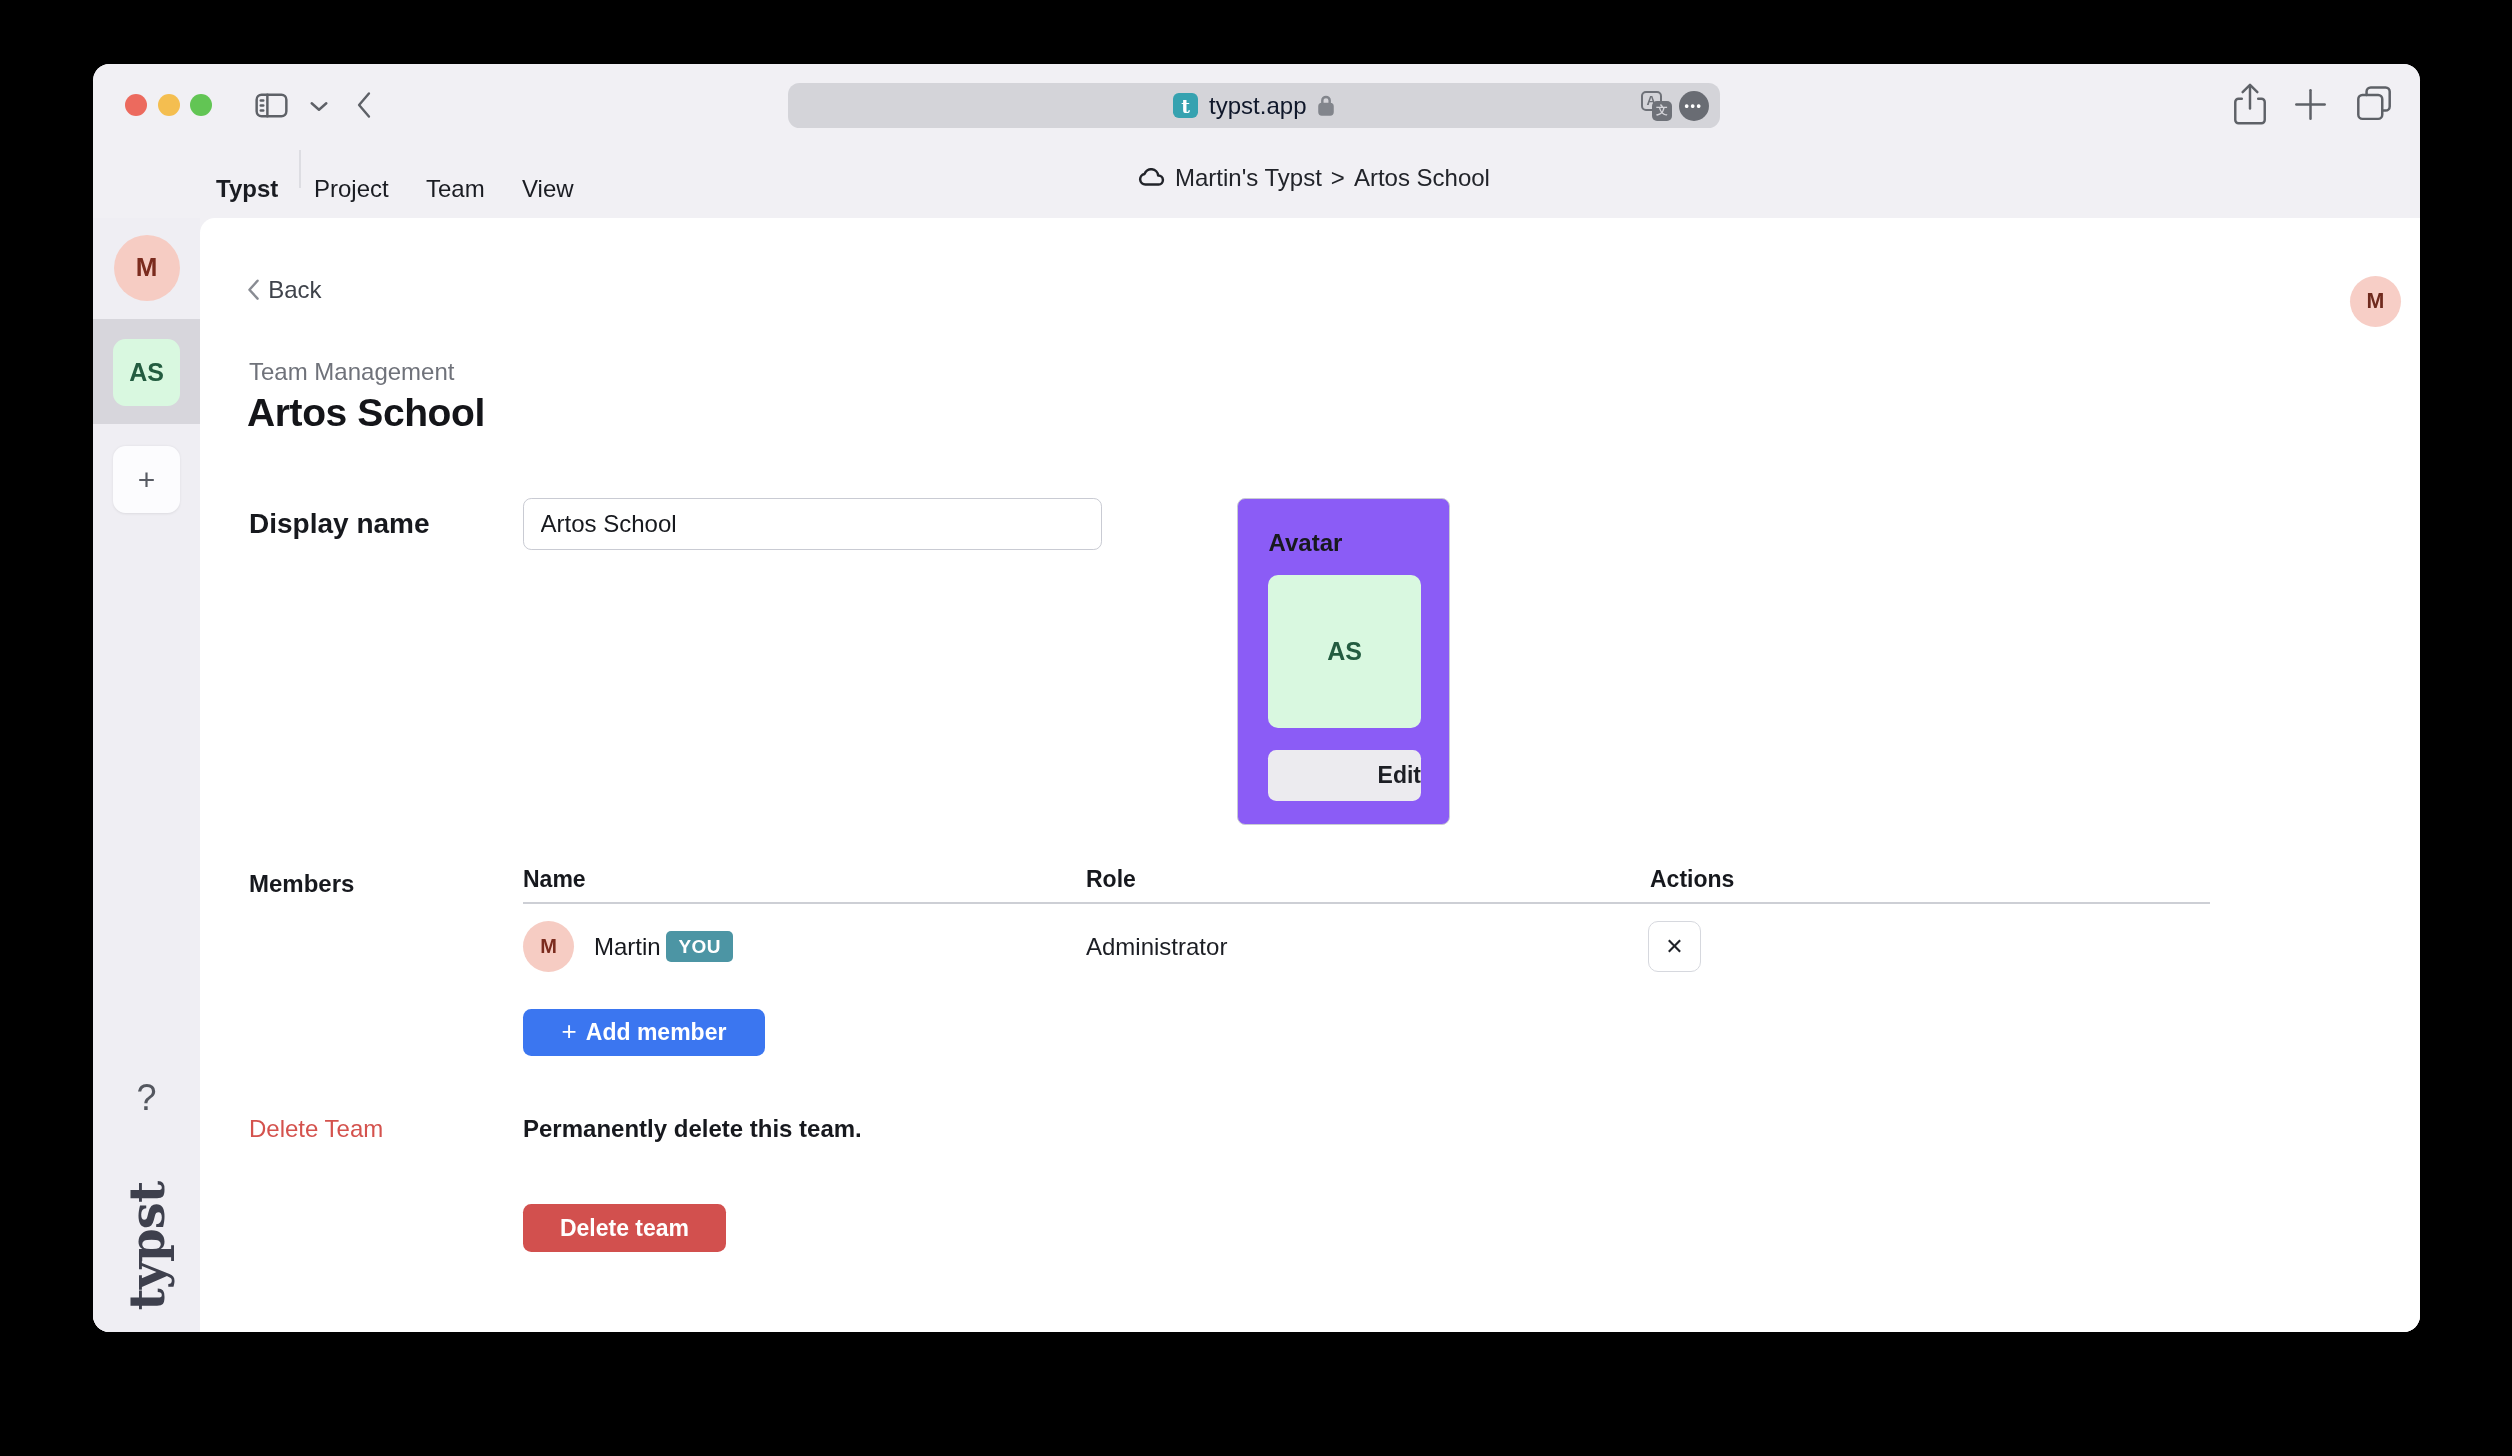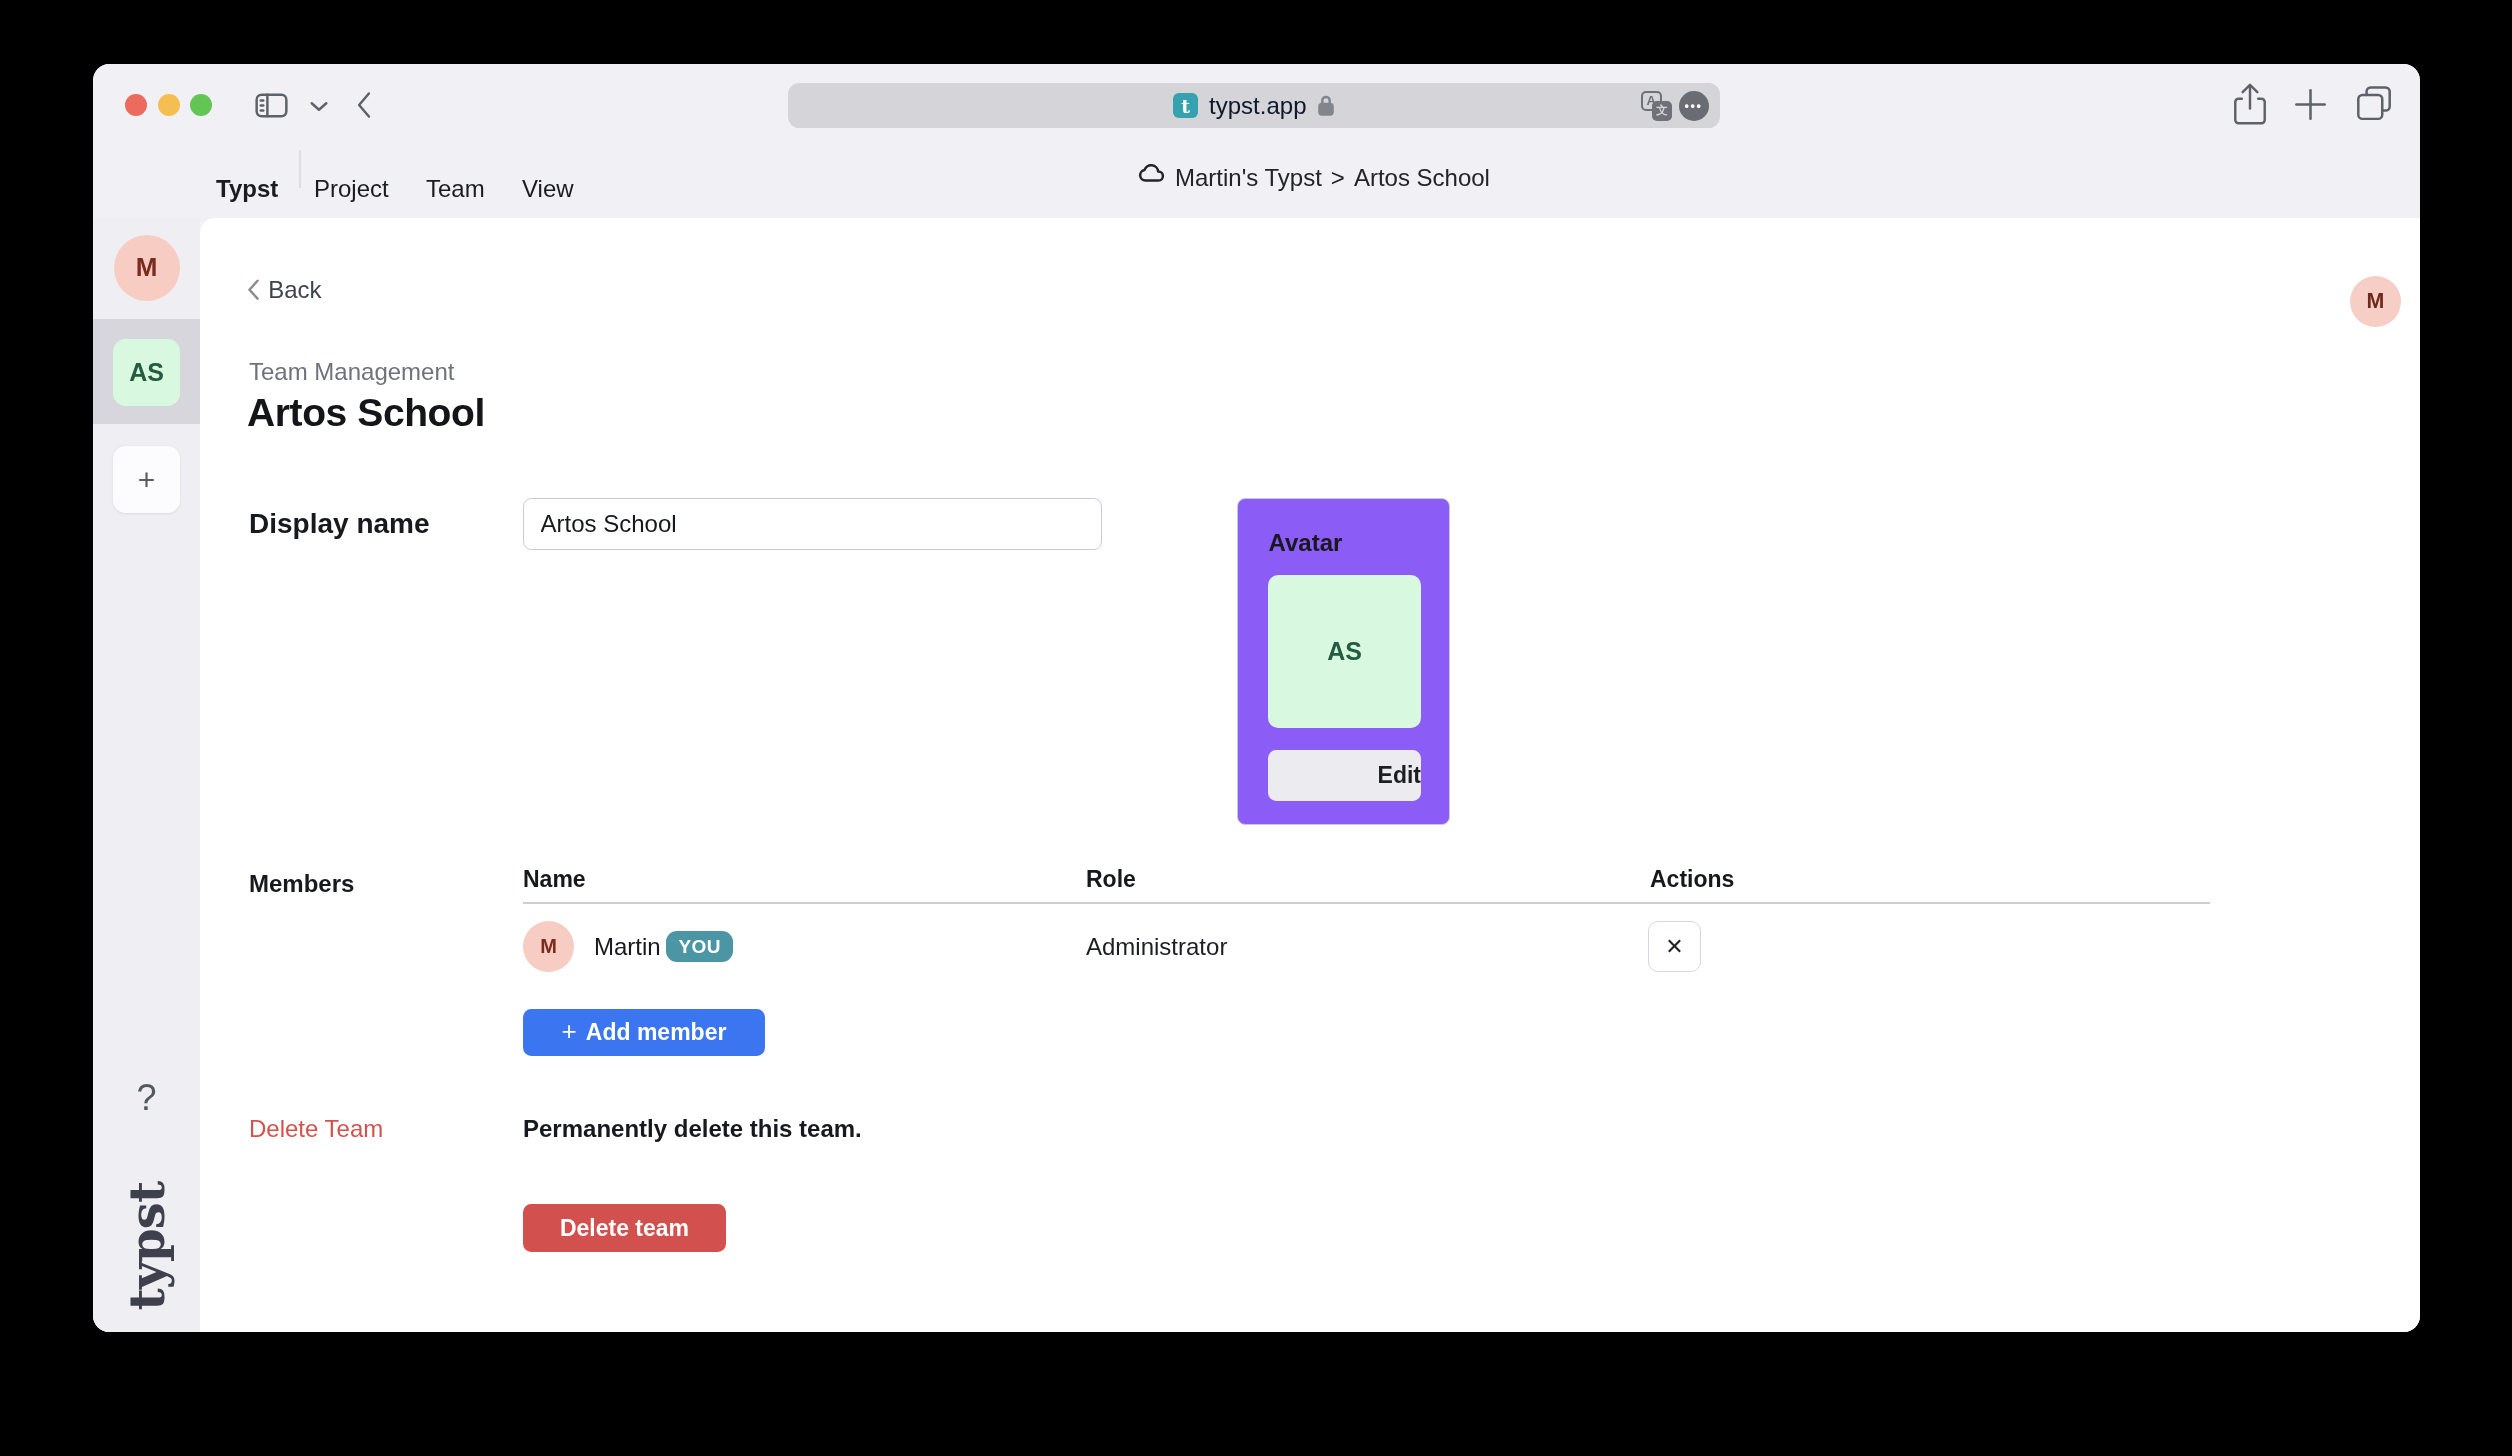--- a/index.html
+++ b/index.html
@@ -33,21 +33,21 @@
   .tr-b { width:20px; height:20px; border-radius:5px; background:#6E7178; color:#D4D4D9;
           font-size:11.5px; font-weight:700; display:flex; align-items:center;
           justify-content:center; margin-left:-10px; margin-top:10px; }
   .more-circle { width:30px; height:30px; border-radius:50%; background:#696C73;
                  color:#fff; display:flex; align-items:center; justify-content:center;
                  font-size:12.4px; letter-spacing:1.6px; font-weight:700; }
 
   
   .menu-item { position:absolute; top:111px; line-height:28px; font-size:24px; color:#1A1C22; }
   .breadcrumb { position:absolute; left:1045px; top:100px; height:28px; display:flex;
-                gap:9px; font-size:24px; color:#22242A; }
+                align-items:center; gap:9px; font-size:24px; color:#22242A; }
 
   
   .bodyrow { position:absolute; left:0; top:154px; width:2327px; height:1114px;
              background:#F1F0F4; display:flex; }
   .sidebar { position:relative; width:107px; height:100%; background:#EFEEF3; flex:none; }
   .band { position:absolute; left:0; top:101px; width:107px; height:105px; background:#D7D6DC; }
   .ws-circle { position:absolute; left:20.6px; top:16.5px; width:66px; height:66px;
                border-radius:50%; background:#F6CCC3; color:#7B2B1E; font-weight:700;
                font-size:26px; display:flex; align-items:center; justify-content:center; }
   .ws-tile { position:absolute; left:20px; width:67px; height:67px; border-radius:12.4px;
@@ -90,21 +90,21 @@
               border-radius:8.2px; background:#ECEBEF; border:none; font-size:23px;
               font-weight:700; color:#1C1E24; font-family:"Liberation Sans", sans-serif;text-align:right; }
 
   .th { position:absolute; top:648px; font-size:23px; font-weight:700; color:#16181D; }
   .table-rule { position:absolute; left:323px; top:684px; width:1687px; height:1.6px;
                 background:#CDCFD5; }
   .row-avatar { position:absolute; left:323px; top:703px; width:51px; height:51px;
                 border-radius:50%; background:#F6CCC3; color:#7B2B1E; font-weight:700;
                 font-size:20px; display:flex; align-items:center; justify-content:center; }
   .row-name { position:absolute; left:394px; top:703px; line-height:51px; font-size:24px; color:#17191E; }
-  .you-badge { position:absolute; left:466px; top:713px; height:31px; border-radius:11px;
+  .you-badge { position:absolute; left:466px; top:713px; height:31px; border-radius:5px;
                background:#4C95A4; color:#fff; font-weight:700; font-size:19px;
                display:flex; align-items:center; padding:0 12.4px; letter-spacing:0.4px; }
   .row-role { position:absolute; left:886px; top:703px; line-height:51px; font-size:24px; color:#1C1E24; }
   .remove-btn { position:absolute; left:1448px; top:703px; width:53px; height:51px;
                 border:1.6px solid #D6D8DE; border-radius:10px; background:#fff;
                 font-size:22px; color:#1F2228; font-family:"Liberation Sans", sans-serif; }
   .add-btn { position:absolute; left:323px; top:791px; width:242px; height:47px;
              border:none; border-radius:8.2px; background:#3B76F0; color:#fff;
              font-size:23px; font-weight:700; display:flex; align-items:center;
              justify-content:center; gap:9px; font-family:"Liberation Sans", sans-serif; }

